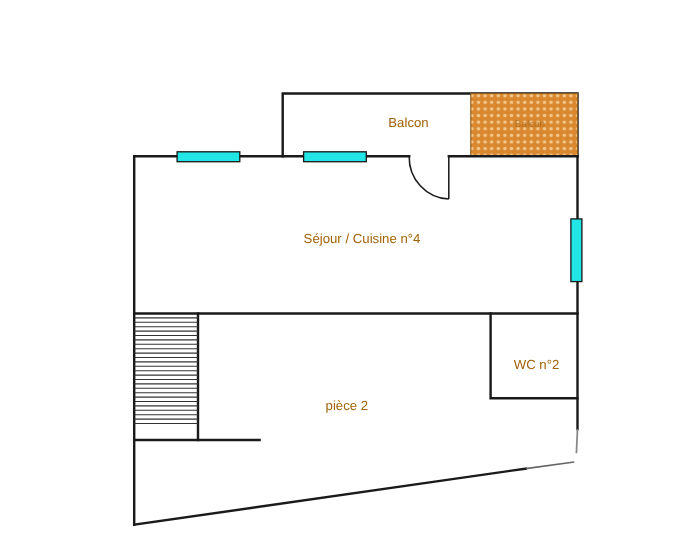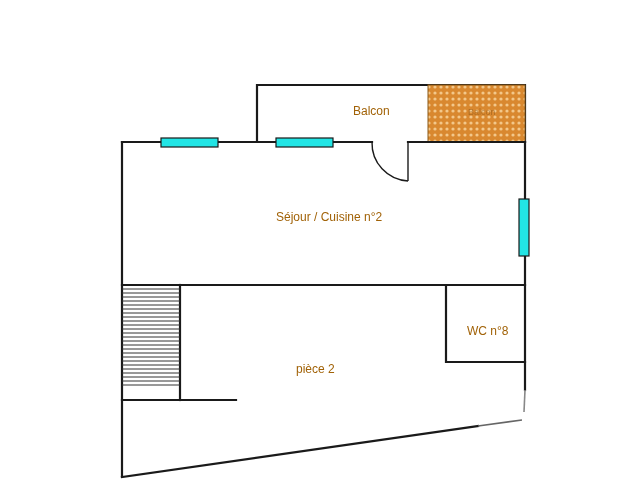--- a/index.html
+++ b/index.html
@@ -85,15 +85,15 @@
     </g>
   </g>
 
   <rect x="161" y="138" width="57" height="9" fill="#22e5e5" stroke="#1a1a1a" stroke-width="1.2"></rect>
   <rect x="276" y="138" width="57" height="9" fill="#22e5e5" stroke="#1a1a1a" stroke-width="1.2"></rect>
   <rect x="519" y="199" width="10" height="57" fill="#22e5e5" stroke="#1a1a1a" stroke-width="1.2"></rect>
 </svg>
 
 <div class="label" style="left:353px; top:104px;">Balcon</div>
 <div class="label small" style="left:468px; top:107px; opacity:0.45;">Balcon</div>
-<div class="label" style="left:276px; top:210px;">Séjour / Cuisine n°2</div>
-<div class="label" style="left:467px; top:324px;">WC n°8</div>
+<div class="label" style="left:276px; top:210px;">Séjour / Cuisine n°4</div>
+<div class="label" style="left:467px; top:324px;">WC n°2</div>
 <div class="label" style="left:296px; top:362px;">pièce 2</div>
 
 </body></html>

